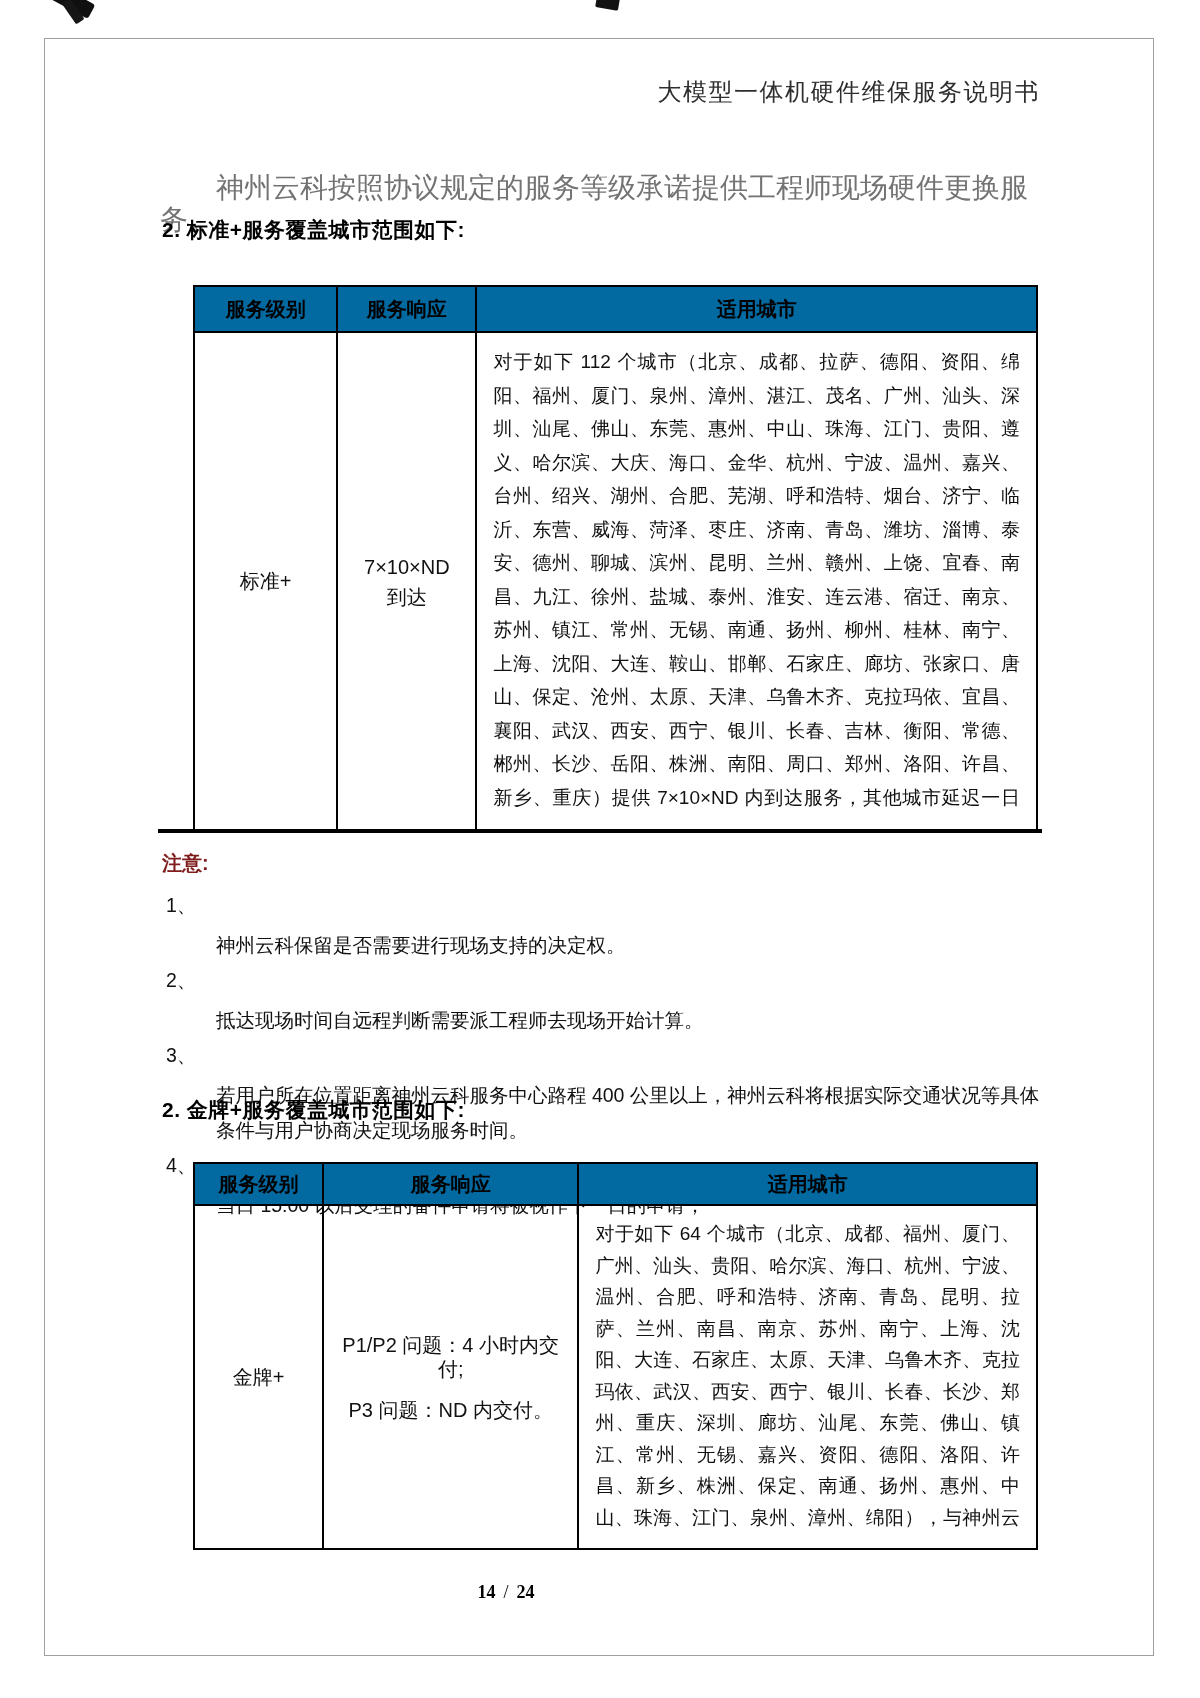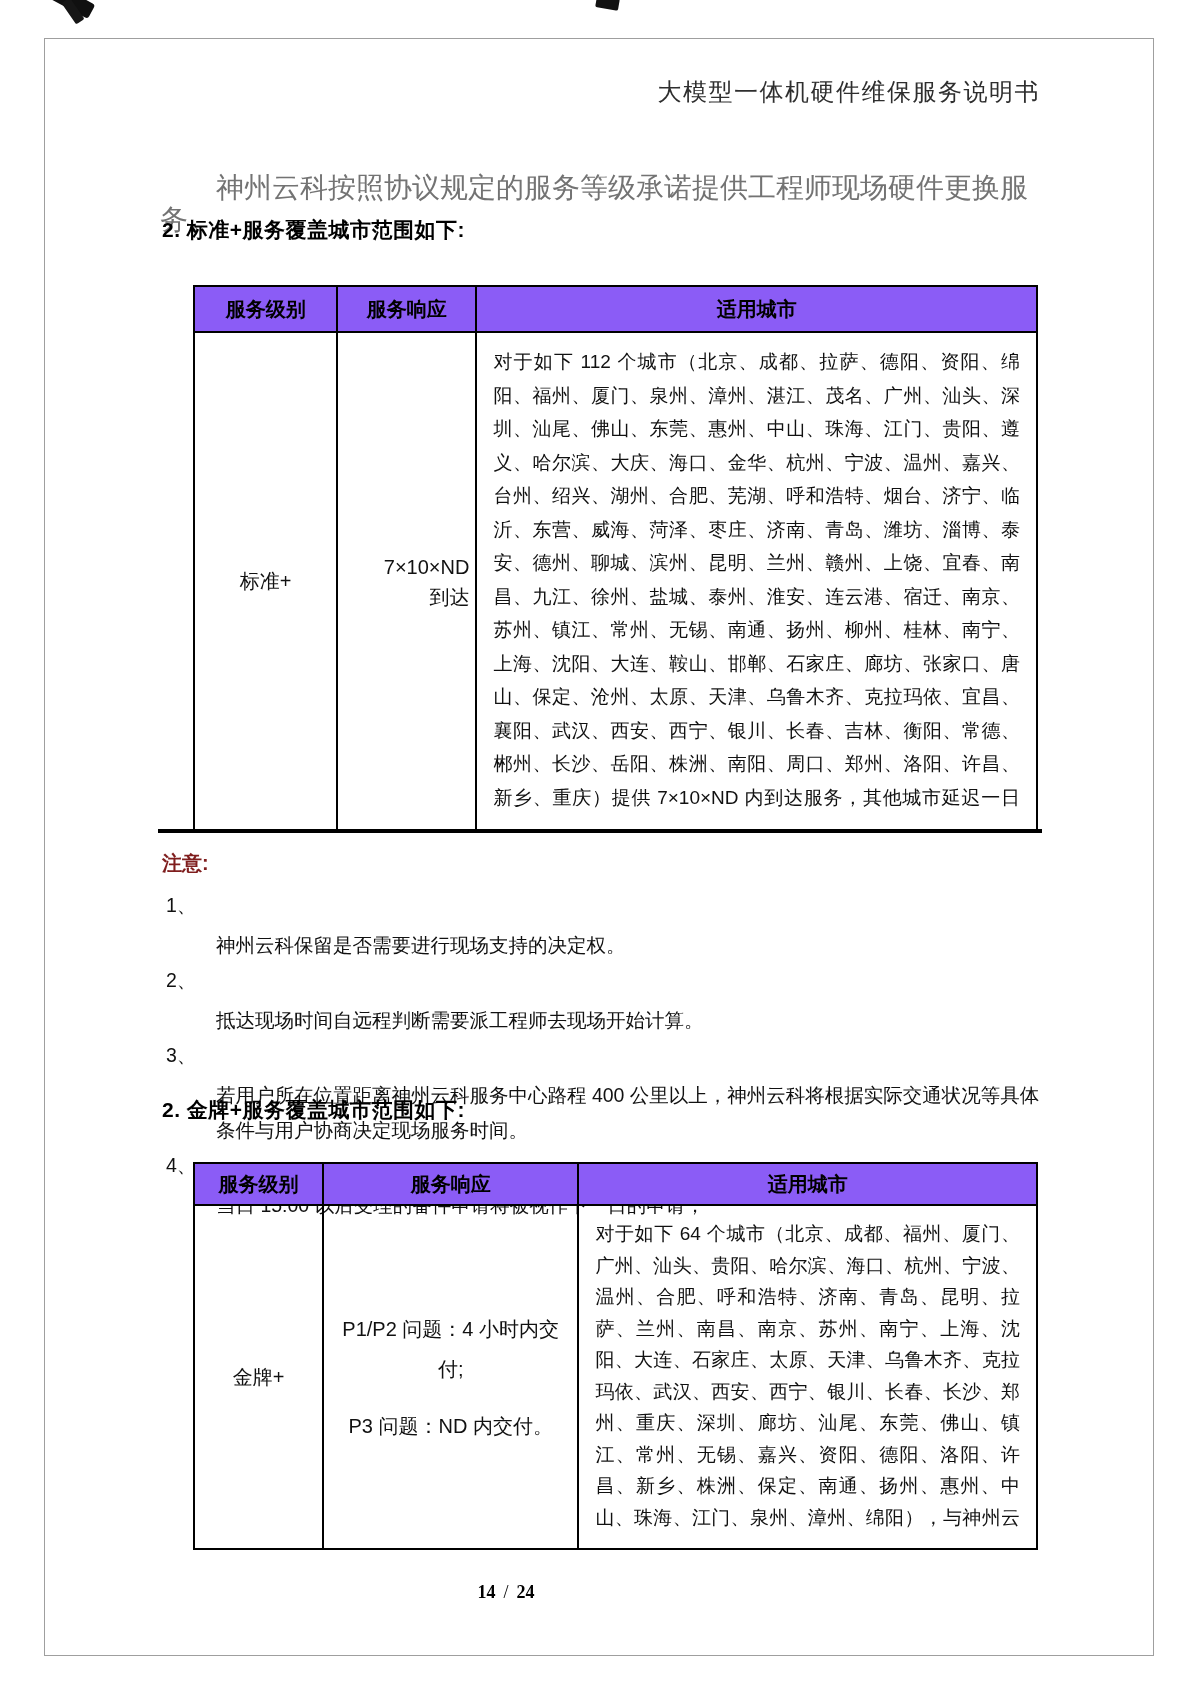--- a/index.html
+++ b/index.html
@@ -39,38 +39,38 @@
   table.svc{
     position:absolute;left:193px;width:845px;
     border-collapse:collapse;table-layout:fixed;
   }
   .t1{top:285px;}
   .t2{top:1162px;}
   table.svc th,table.svc td{
     border:2px solid #000;
   }
   table.svc th{
-    background:#8b5cf6;font-size:20px;font-weight:bold;color:#000;
+    background:#0369a1;font-size:20px;font-weight:bold;color:#000;
     text-align:center;vertical-align:middle;padding:0;
   }
   .t1 th{height:44px;}
   .t2 th{height:40px;}
   .t1 .c1{width:17%;}  .t1 .c2{width:16.5%;} .t1 .c3{width:66.5%;}
   .t2 .c1{width:15.3%;} .t2 .c2{width:30.3%;} .t2 .c3{width:54.4%;}
   table.svc td{vertical-align:middle;}
   td.center-cell{text-align:center;font-size:20px;color:#111;padding:6px;}
   td.cities-cell{padding:12px 16px 14px 16px;vertical-align:top;}
   .cities-text{
     font-size:19px;line-height:33.5px;text-align:justify;color:#111;
     overflow:hidden;
   }
   .t1 .cities-text{height:471px;}
   .t2 .cities-text{height:316px;line-height:31.5px;}
-  .resp-line{line-height:30px;text-align:right;}
-  .resp-para{line-height:40px;margin:17px 4px;}
+  .resp-line{line-height:30px;}
+  .resp-para{line-height:24px;margin:17px 4px;}
 
   .notes-divider{
     position:absolute;top:829px;left:158px;width:884px;
     border-top:4px solid #000;
   }
   .notes-heading{
     position:absolute;top:850px;left:162px;font-size:20px;font-weight:bold;color:#7f1d1d;
   }
   .notes-list{
     position:absolute;top:888px;left:166px;width:884px;

